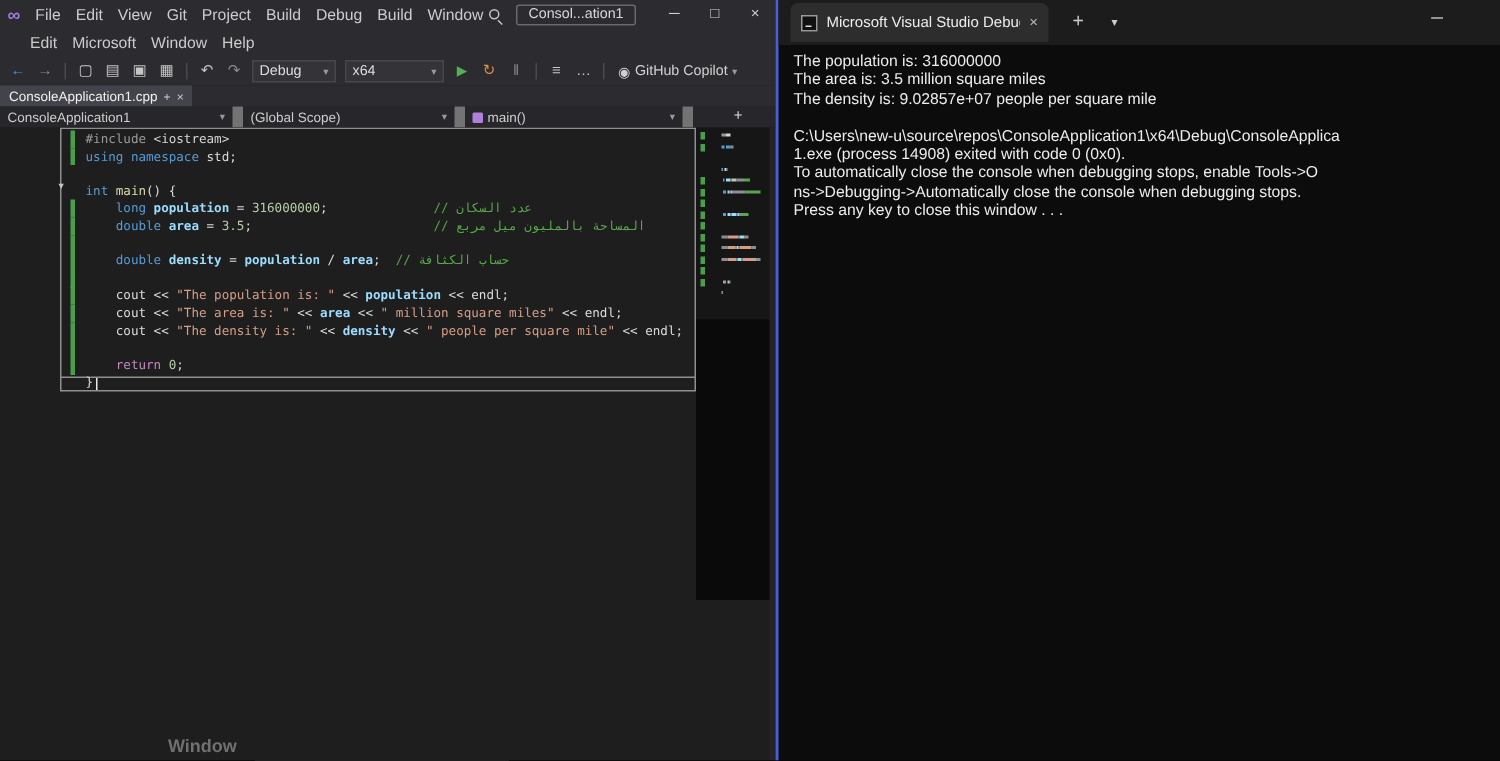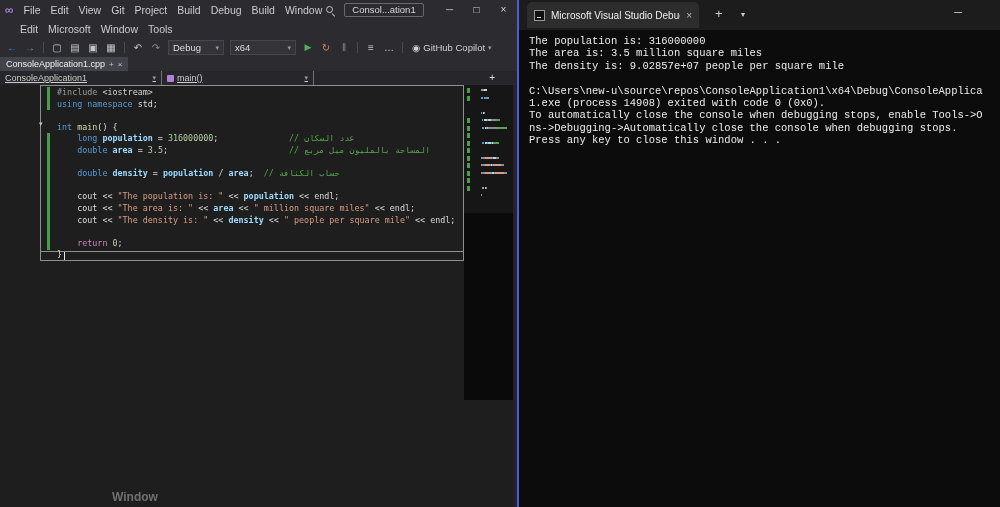--- a/index.html
+++ b/index.html
@@ -26,21 +26,21 @@
   .tb-sep { width:1px; height:11px; background:#4a4a4e; margin:0 3px; }
   .combo { display:flex; align-items:center; justify-content:space-between; height:15px; background:#333338; border:1px solid #46464c; font-size:9.5px; padding:0 4px; color:#dddddd; margin:0 2px; }
   .chev { font-size:7px; color:#999999; }
   .copilot { display:flex; align-items:center; gap:3px; margin-left:4px; color:#d0d0d0; font-size:9.5px; white-space:nowrap; }
 
   .tabstrip { height:14px; background:#2c2c30; display:flex; }
   .tab { display:flex; align-items:center; gap:4px; background:#43434b; color:#f0f0f0; font-size:9px; padding:0 6px; height:14px; white-space:nowrap; }
   .ticon { font-size:8px; color:#cccccc; }
 
   .breadcrumb { position:relative; height:14px; background:#27272b; display:flex; color:#cccccc; font-size:9px; }
-  .bc { display:flex; align-items:center; justify-content:space-between; border-right:1px solid #737373; padding:0 5px; height:14px; overflow:hidden; white-space:nowrap;text-decoration:underline; }
+  .bc { display:flex; align-items:center; justify-content:space-between; border-right:7px solid #737373; padding:0 5px; height:14px; overflow:hidden; white-space:nowrap; }
   .bc-label { display:flex; align-items:center; gap:3px; }
   .method-icon { width:7px; height:7px; background:#b180d7; border-radius:1px; display:inline-block; }
   .bc-plus { position:absolute; right:22px; top:0; color:#dddddd; font-size:10px; line-height:14px; }
 
   .editor { position:absolute; left:0; top:85px; width:517px; bottom:0; background:#1e1e1e; overflow:hidden; }
   .code-box { position:absolute; left:40px; top:0; width:424px; height:176px; border:1px solid #8f8f8f; }
   .code-divider { position:absolute; left:40px; top:166px; width:424px; height:1px; background:#8f8f8f; }
   .caret { position:absolute; left:64px; top:167px; width:1px; height:8px; background:#e8e8e8; }
   .code { position:absolute; left:57px; top:2px; font-family:"DejaVu Sans Mono","DejaVu Sans",monospace; font-size:8.4px; line-height:11.6px; white-space:pre; color:#dcdcdc; }
   .cl { height:11.6px; }
@@ -61,21 +61,21 @@
   .console { position:absolute; left:517px; top:0; width:483px; height:507px; background:#0c0c0c; border-left:2px solid #4a5ed8; }
   .c-titlebar { position:relative; height:30px; background:#1c1c1c; }
   .c-tab { position:absolute; left:8px; top:2px; height:26px; width:172px; background:#2d2d2d; border-radius:5px 5px 0 0; display:flex; align-items:center; gap:6px; padding:0 7px; color:#ededed; font-size:10px; white-space:nowrap; }
   .c-tab .tab-title { overflow:hidden; }
   .c-close { margin-left:auto; color:#bbbbbb; font-size:10px; }
   .console-icon { width:11px; height:11px; min-width:11px; border:1px solid #9a9a9a; background:#111111; position:relative; }
   .console-icon::after { content:""; position:absolute; left:2px; bottom:2px; width:4px; height:1px; background:#dddddd; }
   .c-newtab { position:absolute; left:196px; top:6px; color:#cccccc; font-size:13px; }
   .c-dd { position:absolute; left:222px; top:10px; color:#cccccc; font-size:8px; }
   .c-min { position:absolute; right:38px; top:6px; color:#dddddd; font-size:11px; }
-  .c-body { padding:5px 0 0 10px; font-family:Liberation Mono, monospace; font-size:10.5px; line-height:12.4px; color:#ececec; white-space:pre; overflow:hidden; }
+  .c-body { padding:5px 0 0 10px; font-family:Liberation Sans, sans-serif; font-size:10.5px; line-height:12.4px; color:#ececec; white-space:pre; overflow:hidden; }
   .con-line { height:12.4px; }
 </style>
 </head>
 <body>
 
 <div class="screen">
 
   <div class="vs">
 
     <div class="menubar">
@@ -97,21 +97,21 @@
         <span class="win-btn">─</span>
         <span class="win-btn">□</span>
         <span class="win-btn">×</span>
       </span>
     </div>
 
     <div class="menubar2" id="menu-row-2">
         <span class="menu-item">Edit</span>
         <span class="menu-item">Microsoft</span>
         <span class="menu-item">Window</span>
-        <span class="menu-item">Tools</span>
+        <span class="menu-item">Help</span>
       </div>
 
     <div class="toolbar" id="toolbar-items">
         <span class="tb-icon" style="color: rgb(55, 148, 255);">←</span>
         <span class="tb-icon" style="color: rgb(138, 138, 138);">→</span>
         <span class="tb-sep"></span>
         <span class="tb-icon" style="color: rgb(197, 197, 197);">▢</span>
         <span class="tb-icon" style="color: rgb(197, 197, 197);">▤</span>
         <span class="tb-icon" style="color: rgb(197, 197, 197);">▣</span>
         <span class="tb-icon" style="color: rgb(197, 197, 197);">▦</span>
@@ -144,20 +144,24 @@
       <div class="tab">
         <span>ConsoleApplication1.cpp</span>
         <span class="ticon">+</span>
         <span class="ticon">×</span>
       </div>
     </div>
 
     <div class="breadcrumb">
       <div class="bc" style="width:162px;">
         <span class="bc-label">ConsoleApplication1</span>
+        <span class="chev">▾</span>
+      </div>
+      <div class="bc" style="width:148px;">
+        <span class="bc-label">(Global Scope)</span>
         <span class="chev">▾</span>
       </div>
       <div class="bc" style="width:152px;">
         <span class="bc-label">
           <span class="method-icon"></span>
           <span>main()</span>
         </span>
         <span class="chev">▾</span>
       </div>
       <span class="bc-plus">+</span>

